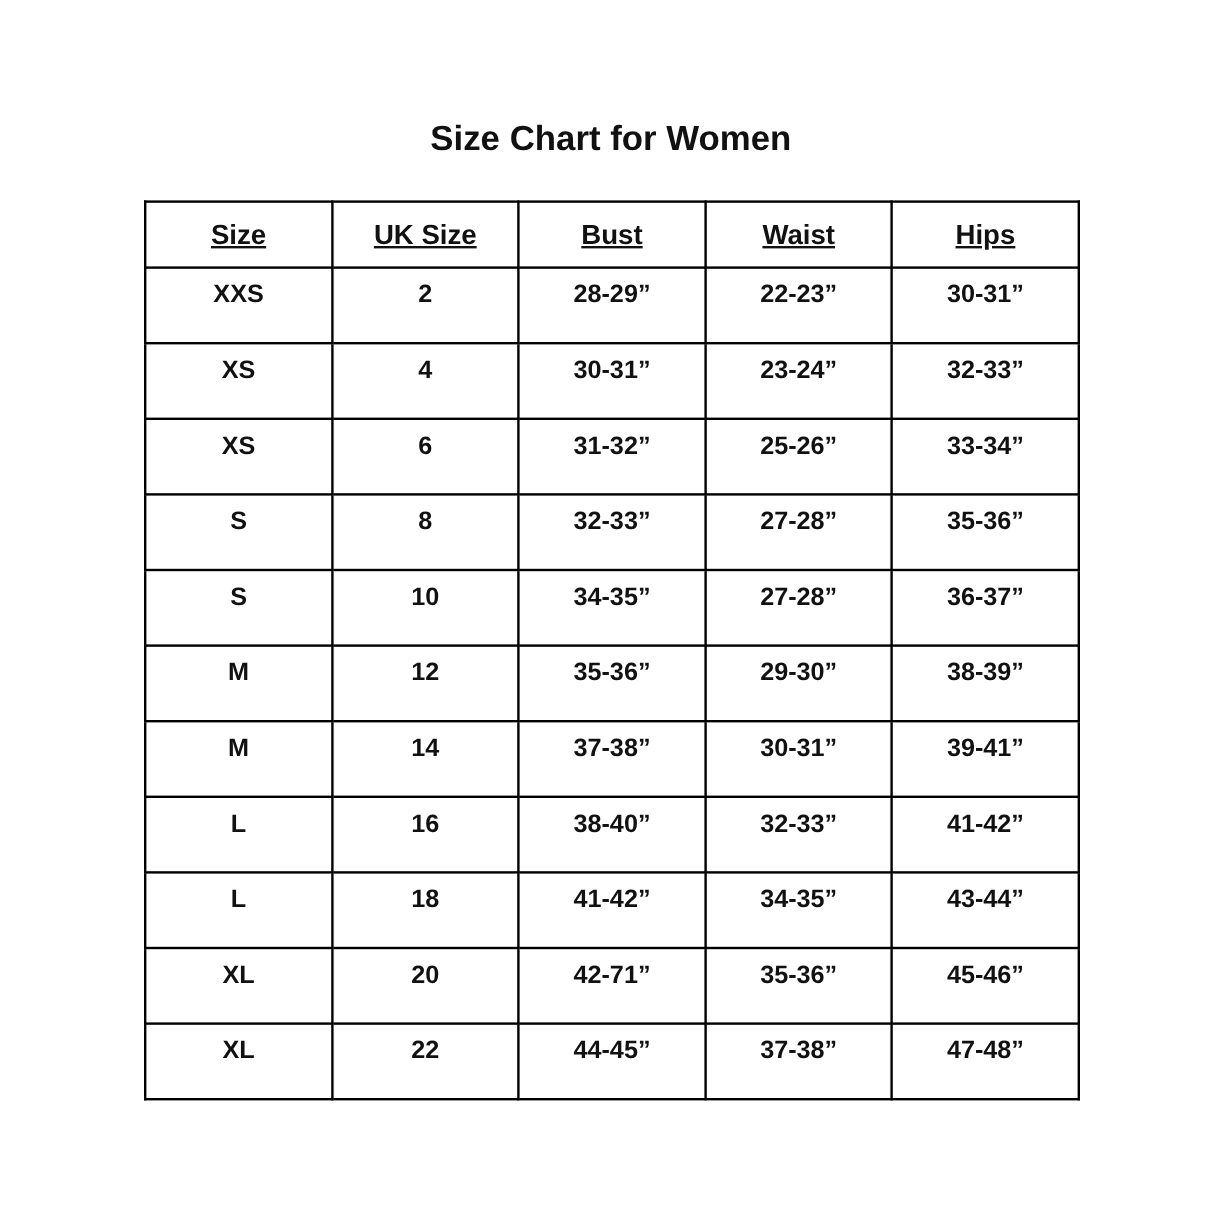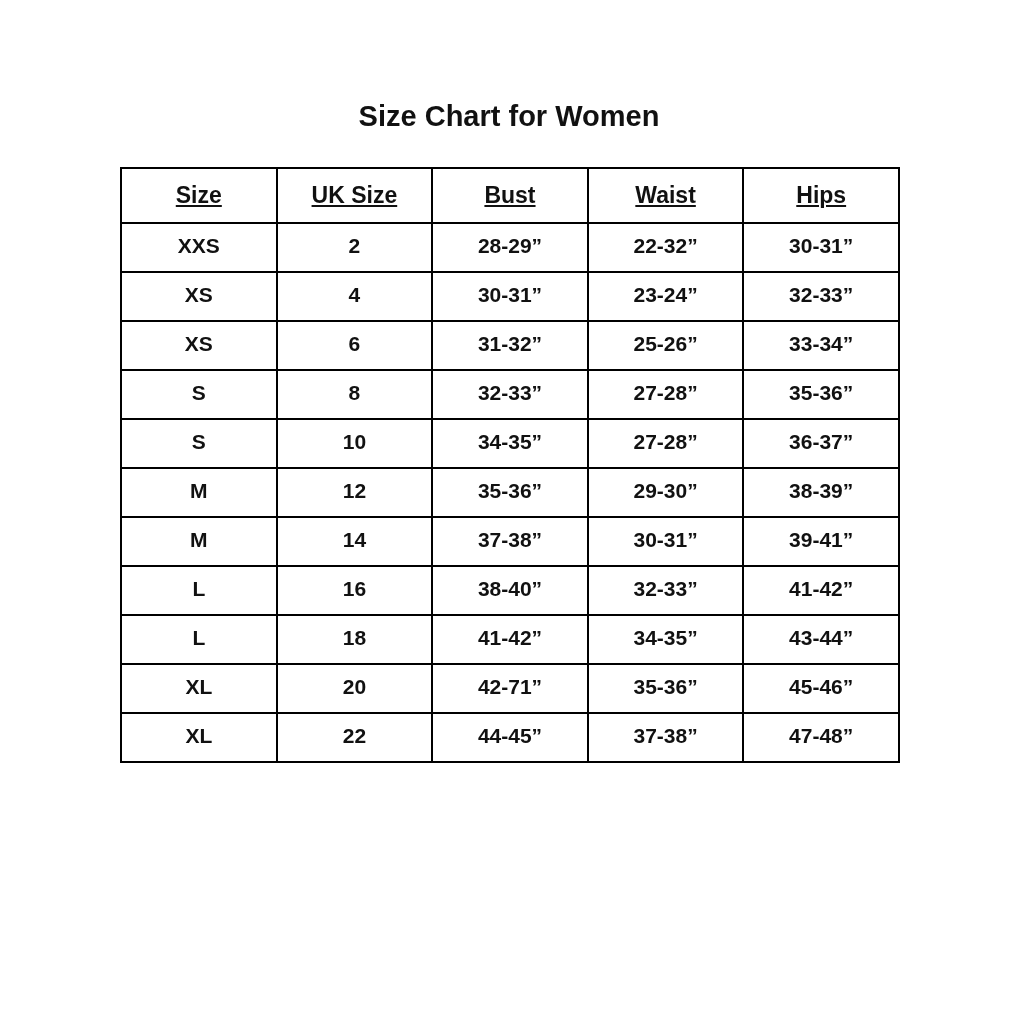--- a/index.html
+++ b/index.html
@@ -47,21 +47,21 @@
     overflow: hidden;
     white-space: nowrap;
   }
   .size-table th {
     height: 51px;
     font-size: 23px;
     text-decoration: underline;
   }
   .size-table td {
     height: 41px;
-    padding-bottom: 5px;
+    padding-bottom: 19px;
     font-size: 21px;
   }
 </style>
 </head>
 <body>
 
 <div class="page">
   <h1 class="title">Size Chart for Women</h1>
 
   <table class="size-table">
@@ -72,21 +72,21 @@
           <th>Bust</th>
           <th>Waist</th>
           <th>Hips</th>
         </tr>
     </thead>
     <tbody id="table-body">
         <tr>
           <td>XXS</td>
           <td>2</td>
           <td>28-29”</td>
-          <td>22-32”</td>
+          <td>22-23”</td>
           <td>30-31”</td>
         </tr>
         <tr>
           <td>XS</td>
           <td>4</td>
           <td>30-31”</td>
           <td>23-24”</td>
           <td>32-33”</td>
         </tr>
         <tr>

